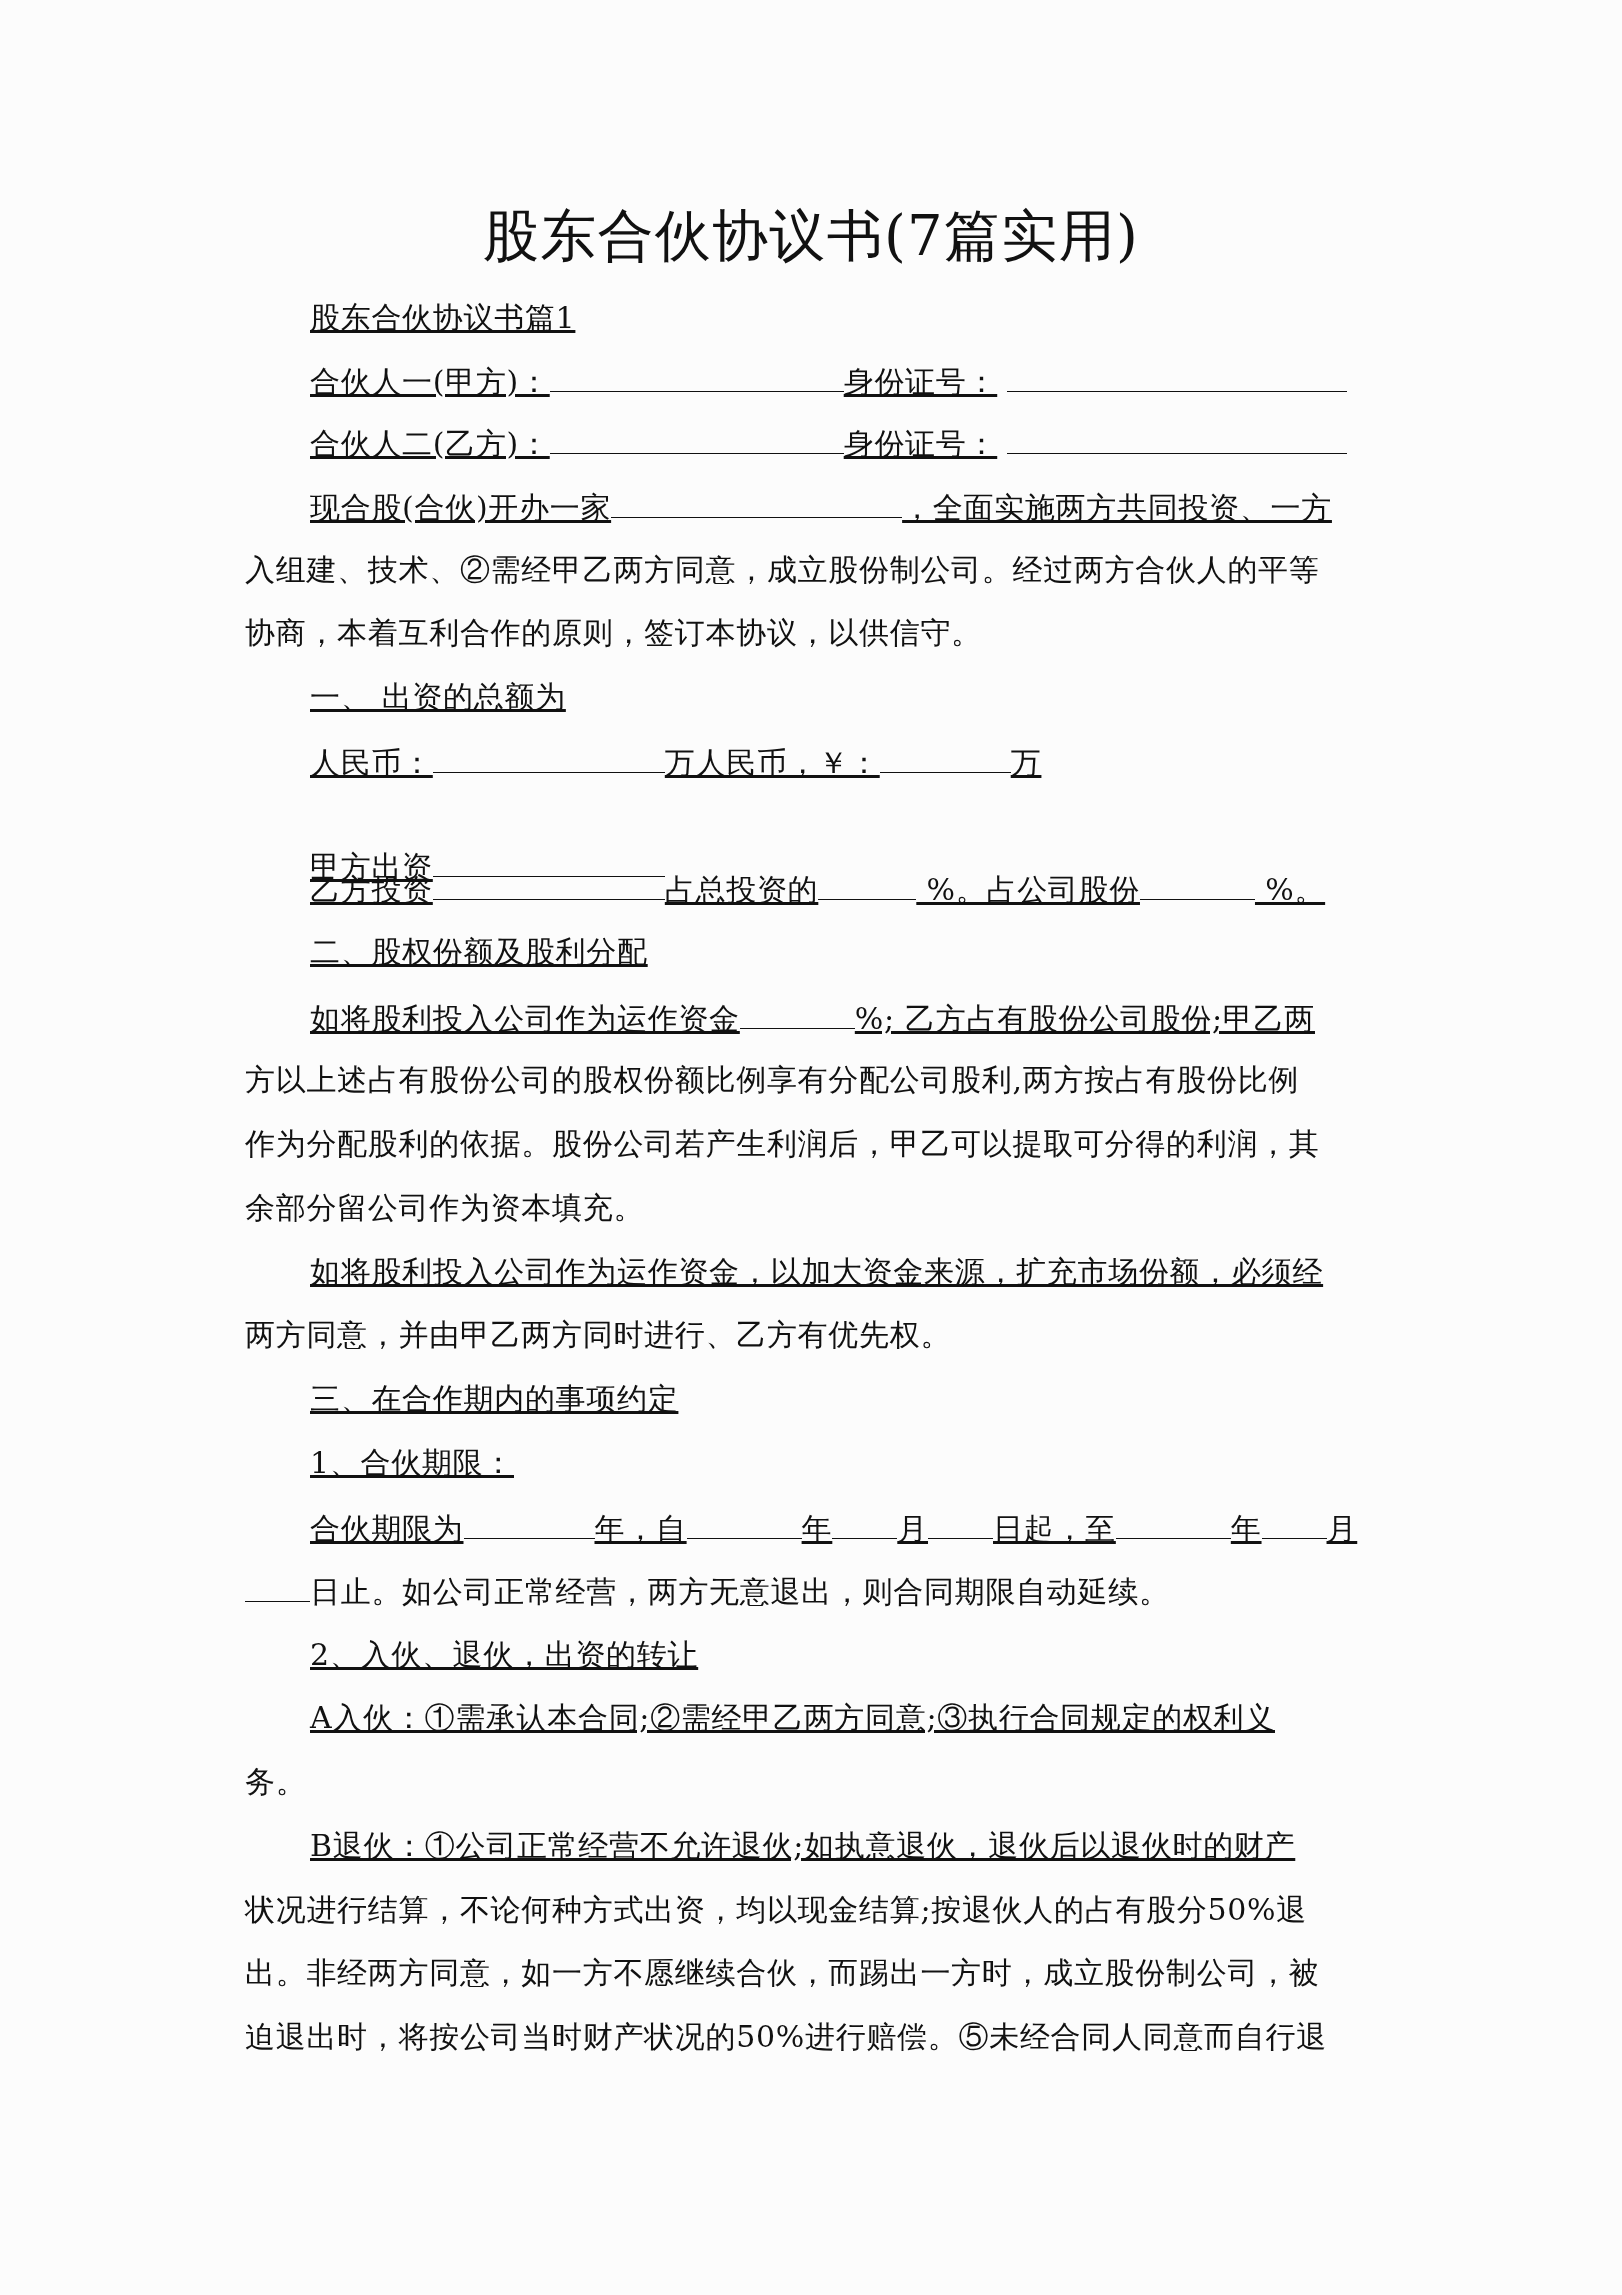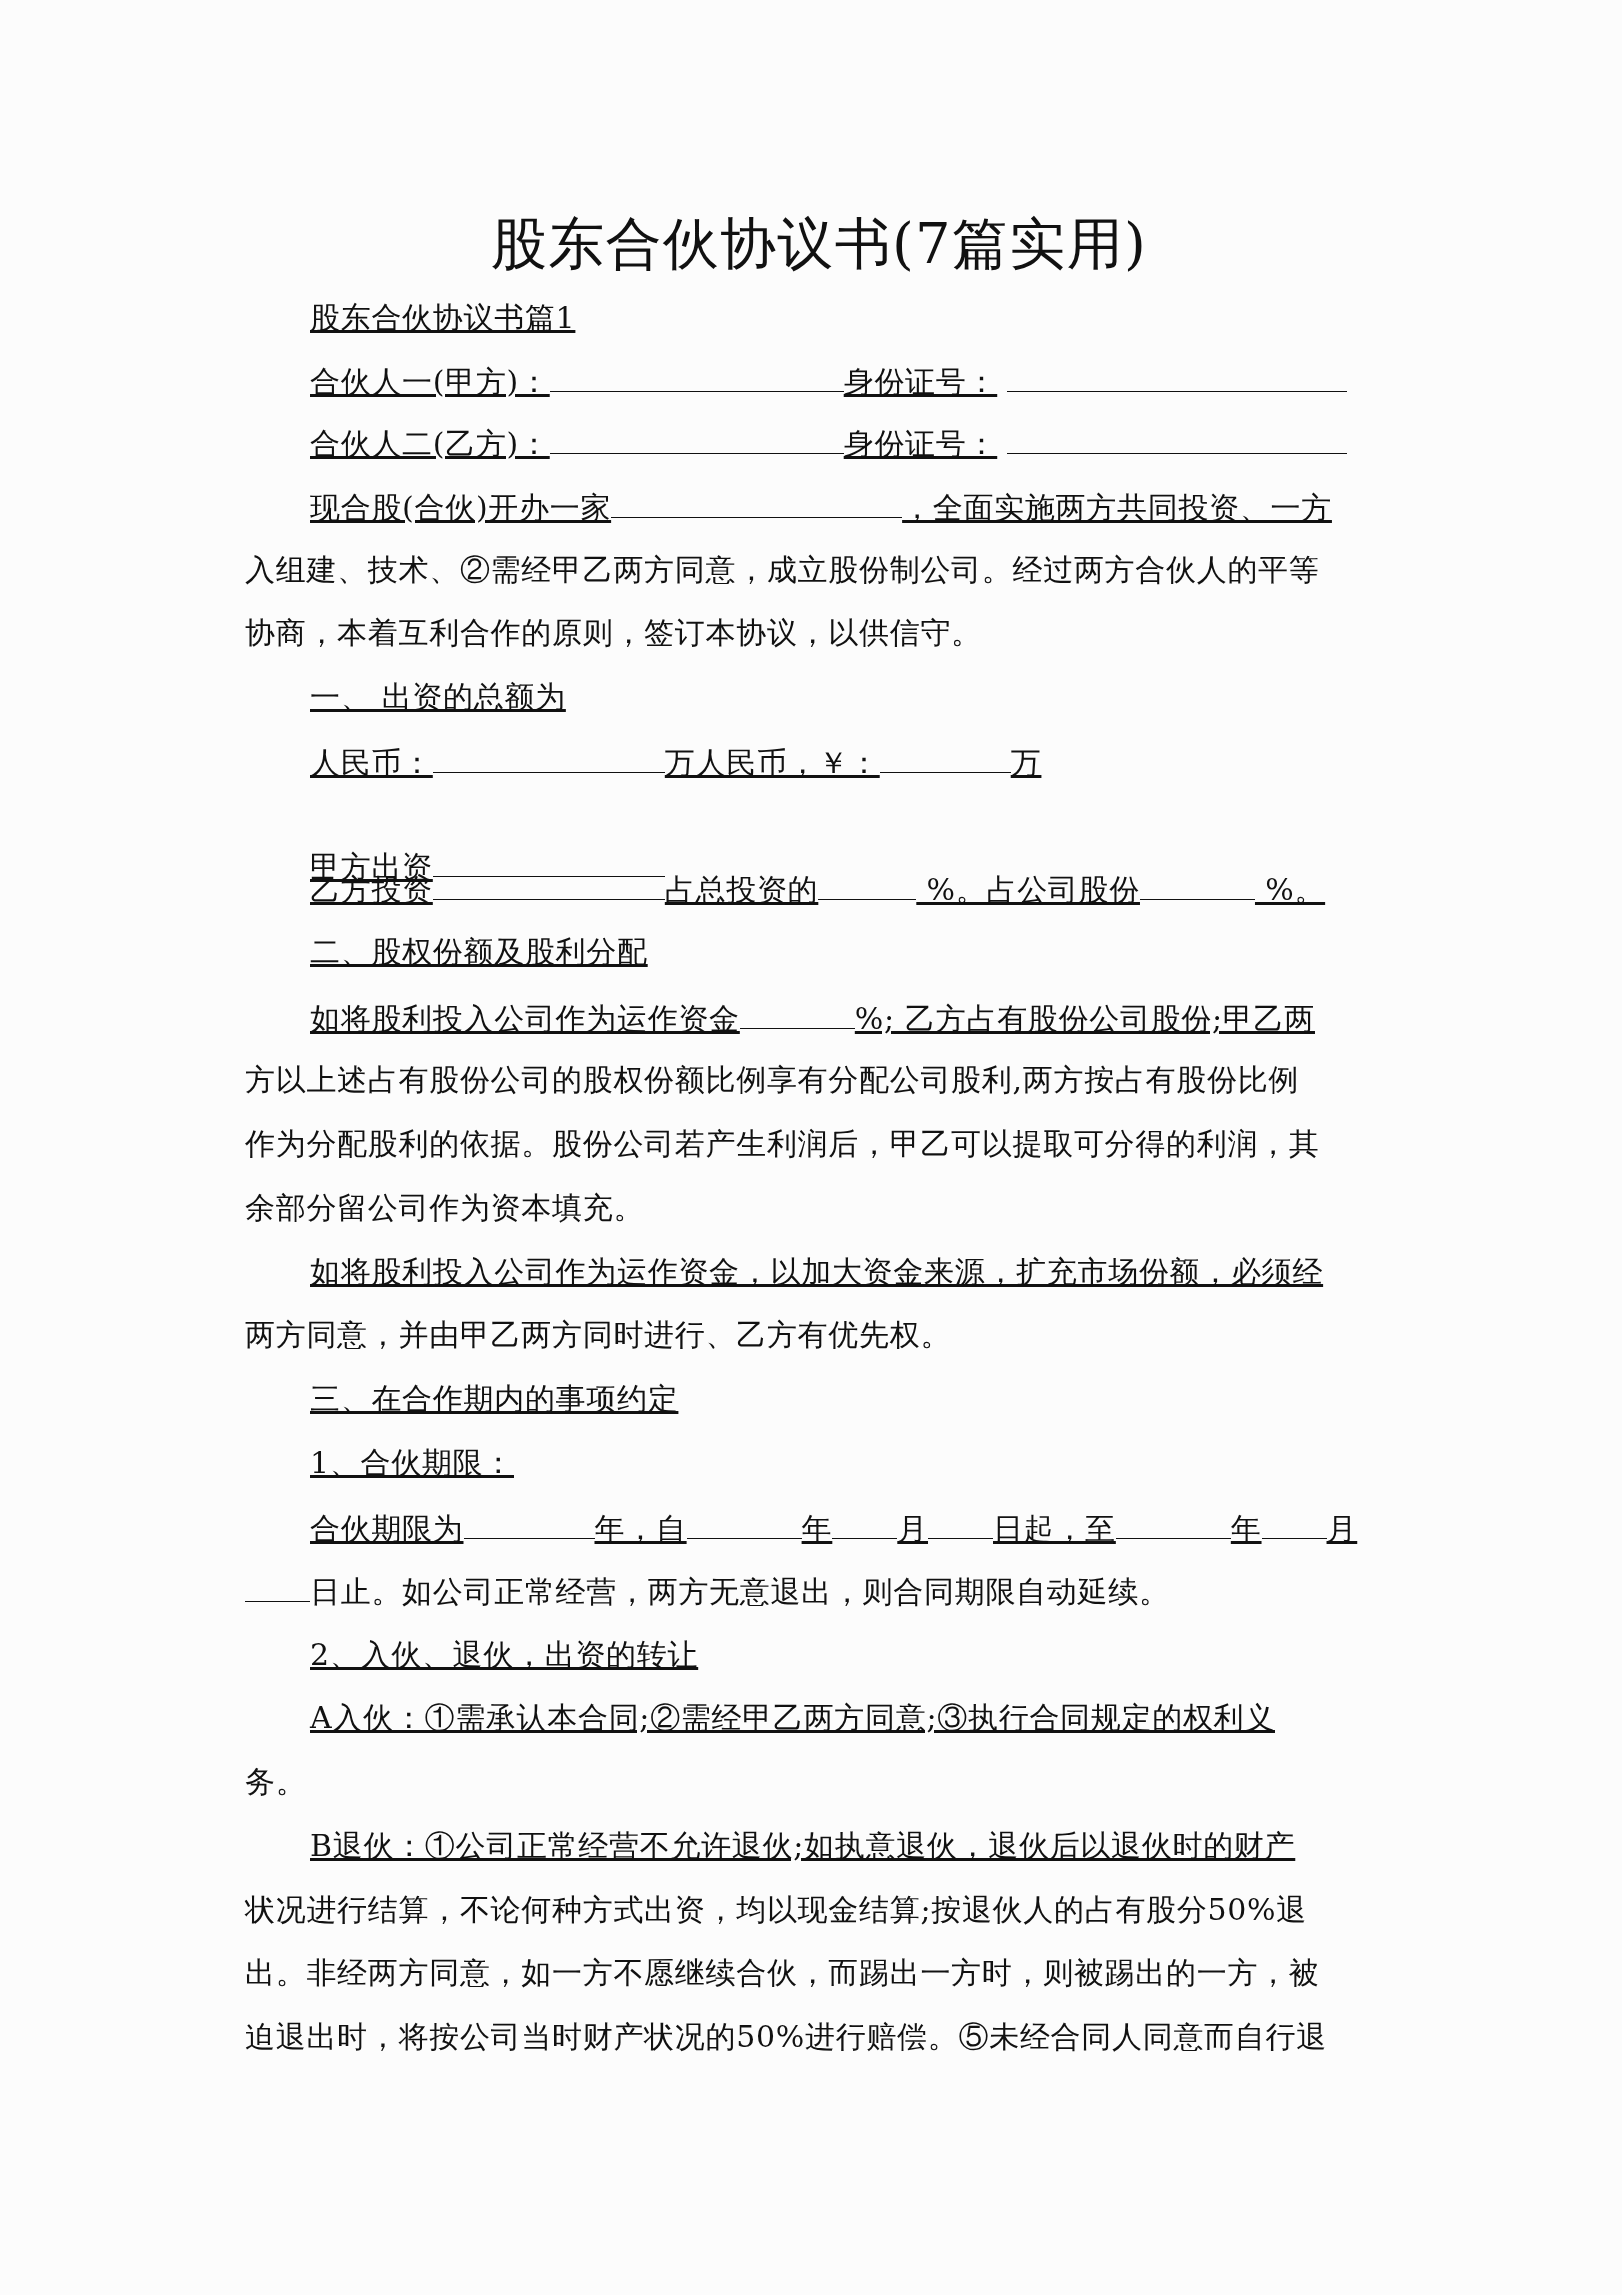--- a/index.html
+++ b/index.html
@@ -17,21 +17,21 @@
     width: 1132px;
   }
   .title {
     position: absolute;
     left: 0; width: 1132px; top: 196px;
     text-align: center;
     font-size: 56px;
     line-height: 79px;
     letter-spacing: 1.3px;
     font-weight: normal;
-    margin: 8px;
+    margin: 0;
   }
   .line {
     position: absolute;
     left: 0;
     width: 1132px;
     font-size: 30px;
     line-height: 39px;
     white-space: nowrap;
     letter-spacing: 0.7px;
   }
@@ -102,17 +102,17 @@
     <span class="blank" style="width:65px"></span><span>日止。如公司正常经营，两方无意退出，则合同期限自动延续。</span>
   </div>
 
   <div class="line indent" style="top:1635px">2、入伙、退伙，出资的转让</div>
 
   <div class="line indent" style="top:1698px">A入伙：①需承认本合同;②需经甲乙两方同意;③执行合同规定的权利义</div>
   <div class="line" style="top:1762px">务。</div>
 
   <div class="line indent" style="top:1826px">B退伙：①公司正常经营不允许退伙;如执意退伙，退伙后以退伙时的财产</div>
   <div class="line" style="top:1890px">状况进行结算，不论何种方式出资，均以现金结算;按退伙人的占有股分50%退</div>
-  <div class="line" style="top:1953px">出。非经两方同意，如一方不愿继续合伙，而踢出一方时，则被踢出的一方，被</div>
+  <div class="line" style="top:1953px">出。非经两方同意，如一方不愿继续合伙，而踢出一方时，成立股份制公司，被</div>
   <div class="line" style="top:2017px">迫退出时，将按公司当时财产状况的50%进行赔偿。⑤未经合同人同意而自行退</div>
 
 </div>
 
 
 </body></html>

